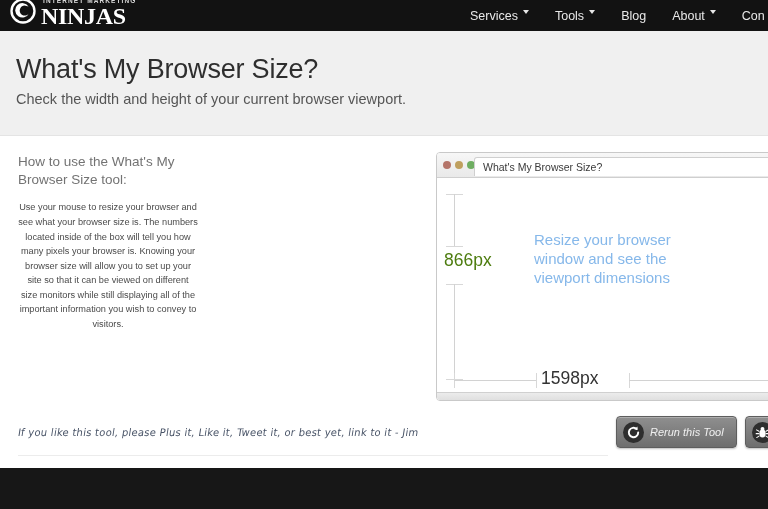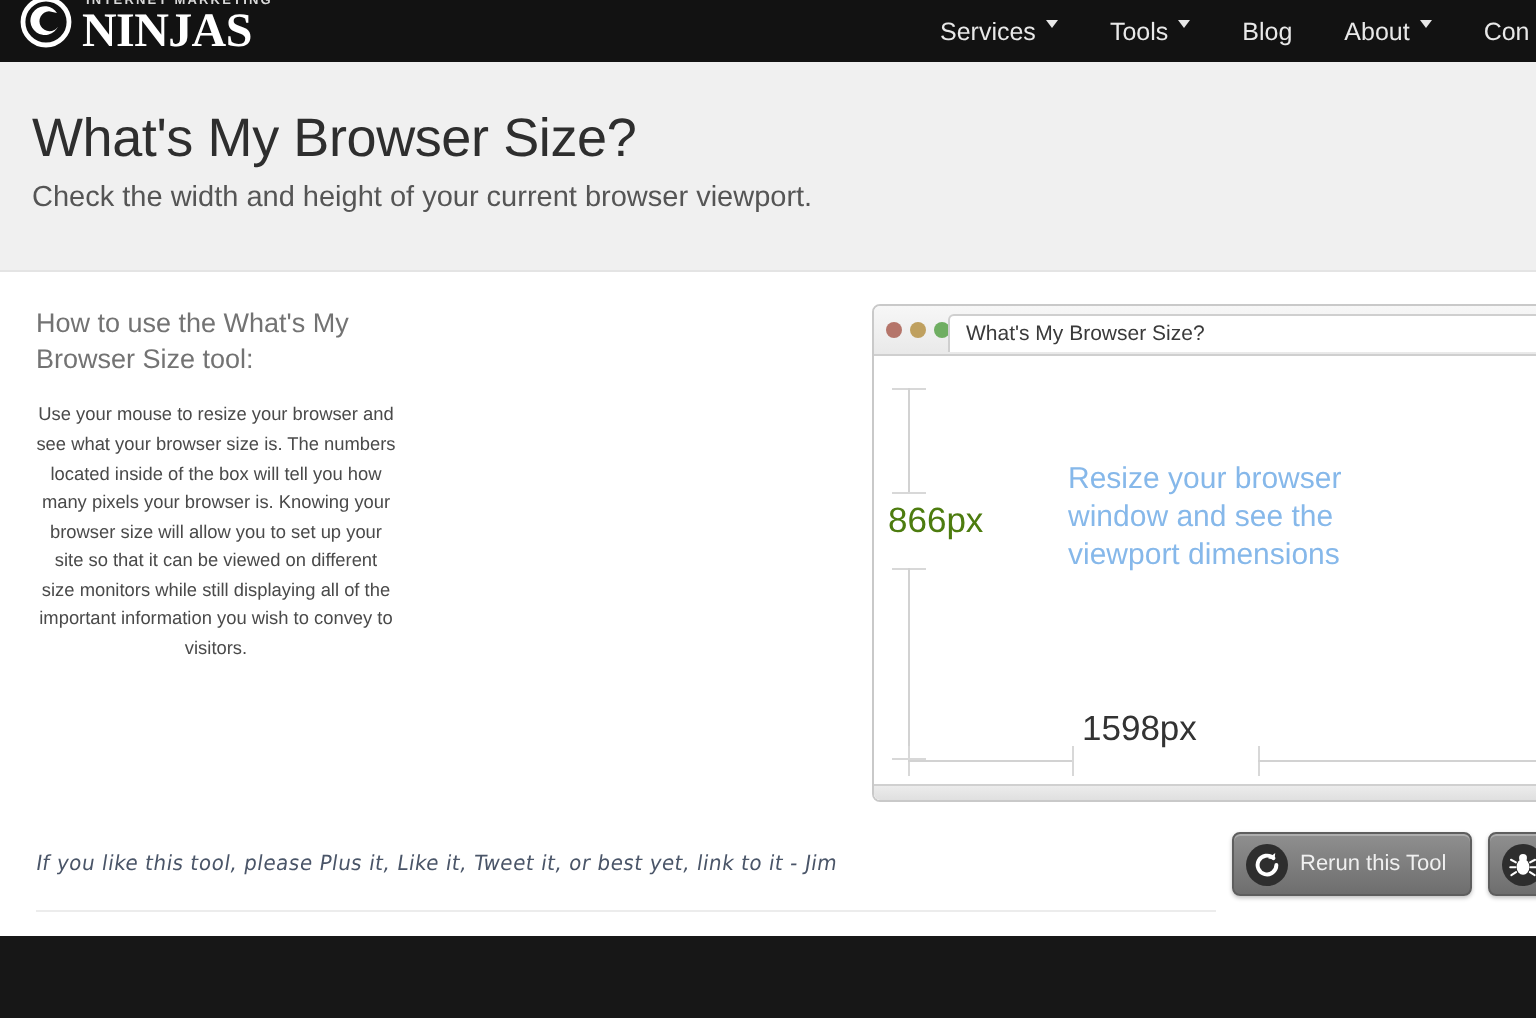--- a/index.html
+++ b/index.html
@@ -278,21 +278,21 @@
   .cap-v {
     position: absolute;
     width: 1px;
     height: 15px;
     background: #d8d8d8;
     top: 195px;
   }
 
   .h-label {
     position: absolute;
-    top: 176px;
+    top: 190px;
     left: 104px;
     font-size: 17.5px;
     color: #333333;
     white-space: nowrap;
   }
 
   .mock-statusbar {
     position: absolute;
     bottom: 0; left: 0;
     width: 100%;
@@ -317,20 +317,21 @@
     padding: 0 12px 0 6px;
     border-radius: 4px;
     background: linear-gradient(#8f8f8f, #6e6e6e);
     border: 1px solid #5e5e5e;
     box-shadow: inset 0 1px 0 rgba(255,255,255,.28), 0 1px 2px rgba(0,0,0,.25);
     color: #f0f0f0;
     font-size: 11px;
     cursor: pointer;
     white-space: nowrap;
     flex: none;
+    font-style: italic;
   }
   .btn-ico {
     width: 21px; height: 21px;
     border-radius: 50%;
     background: #2e2e2e;
     display: flex;
     align-items: center;
     justify-content: center;
     flex: none;
   }

